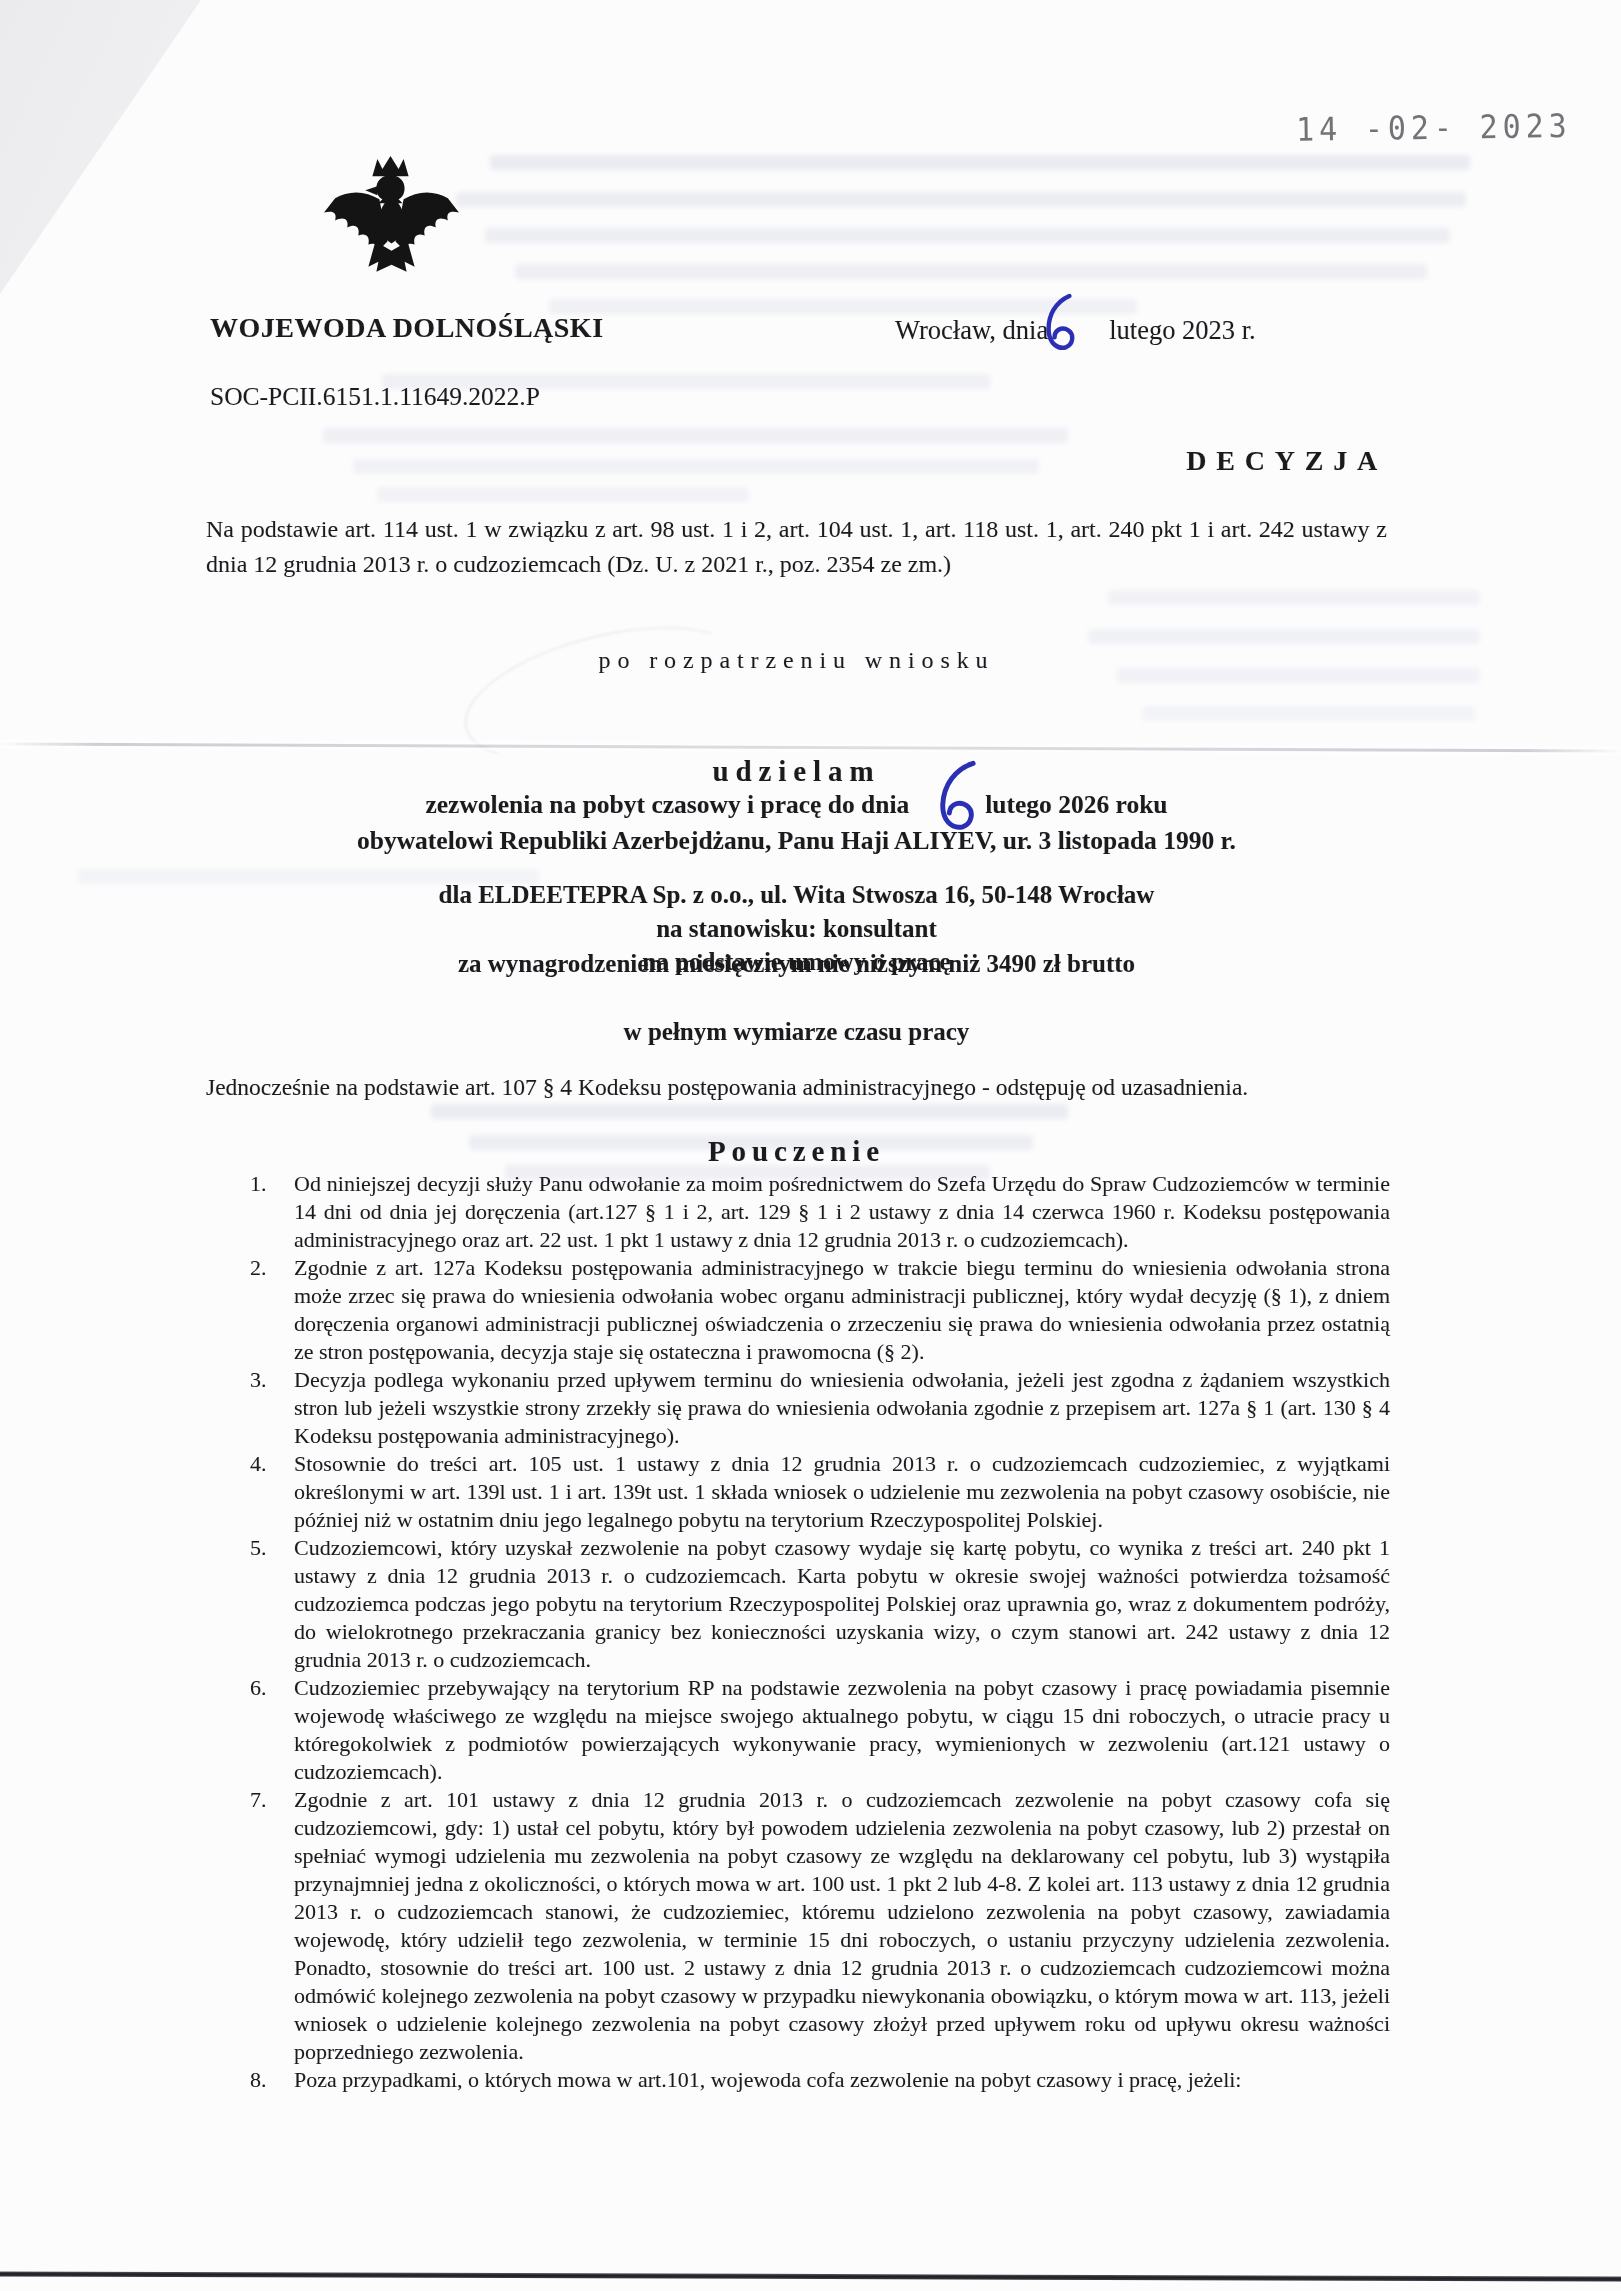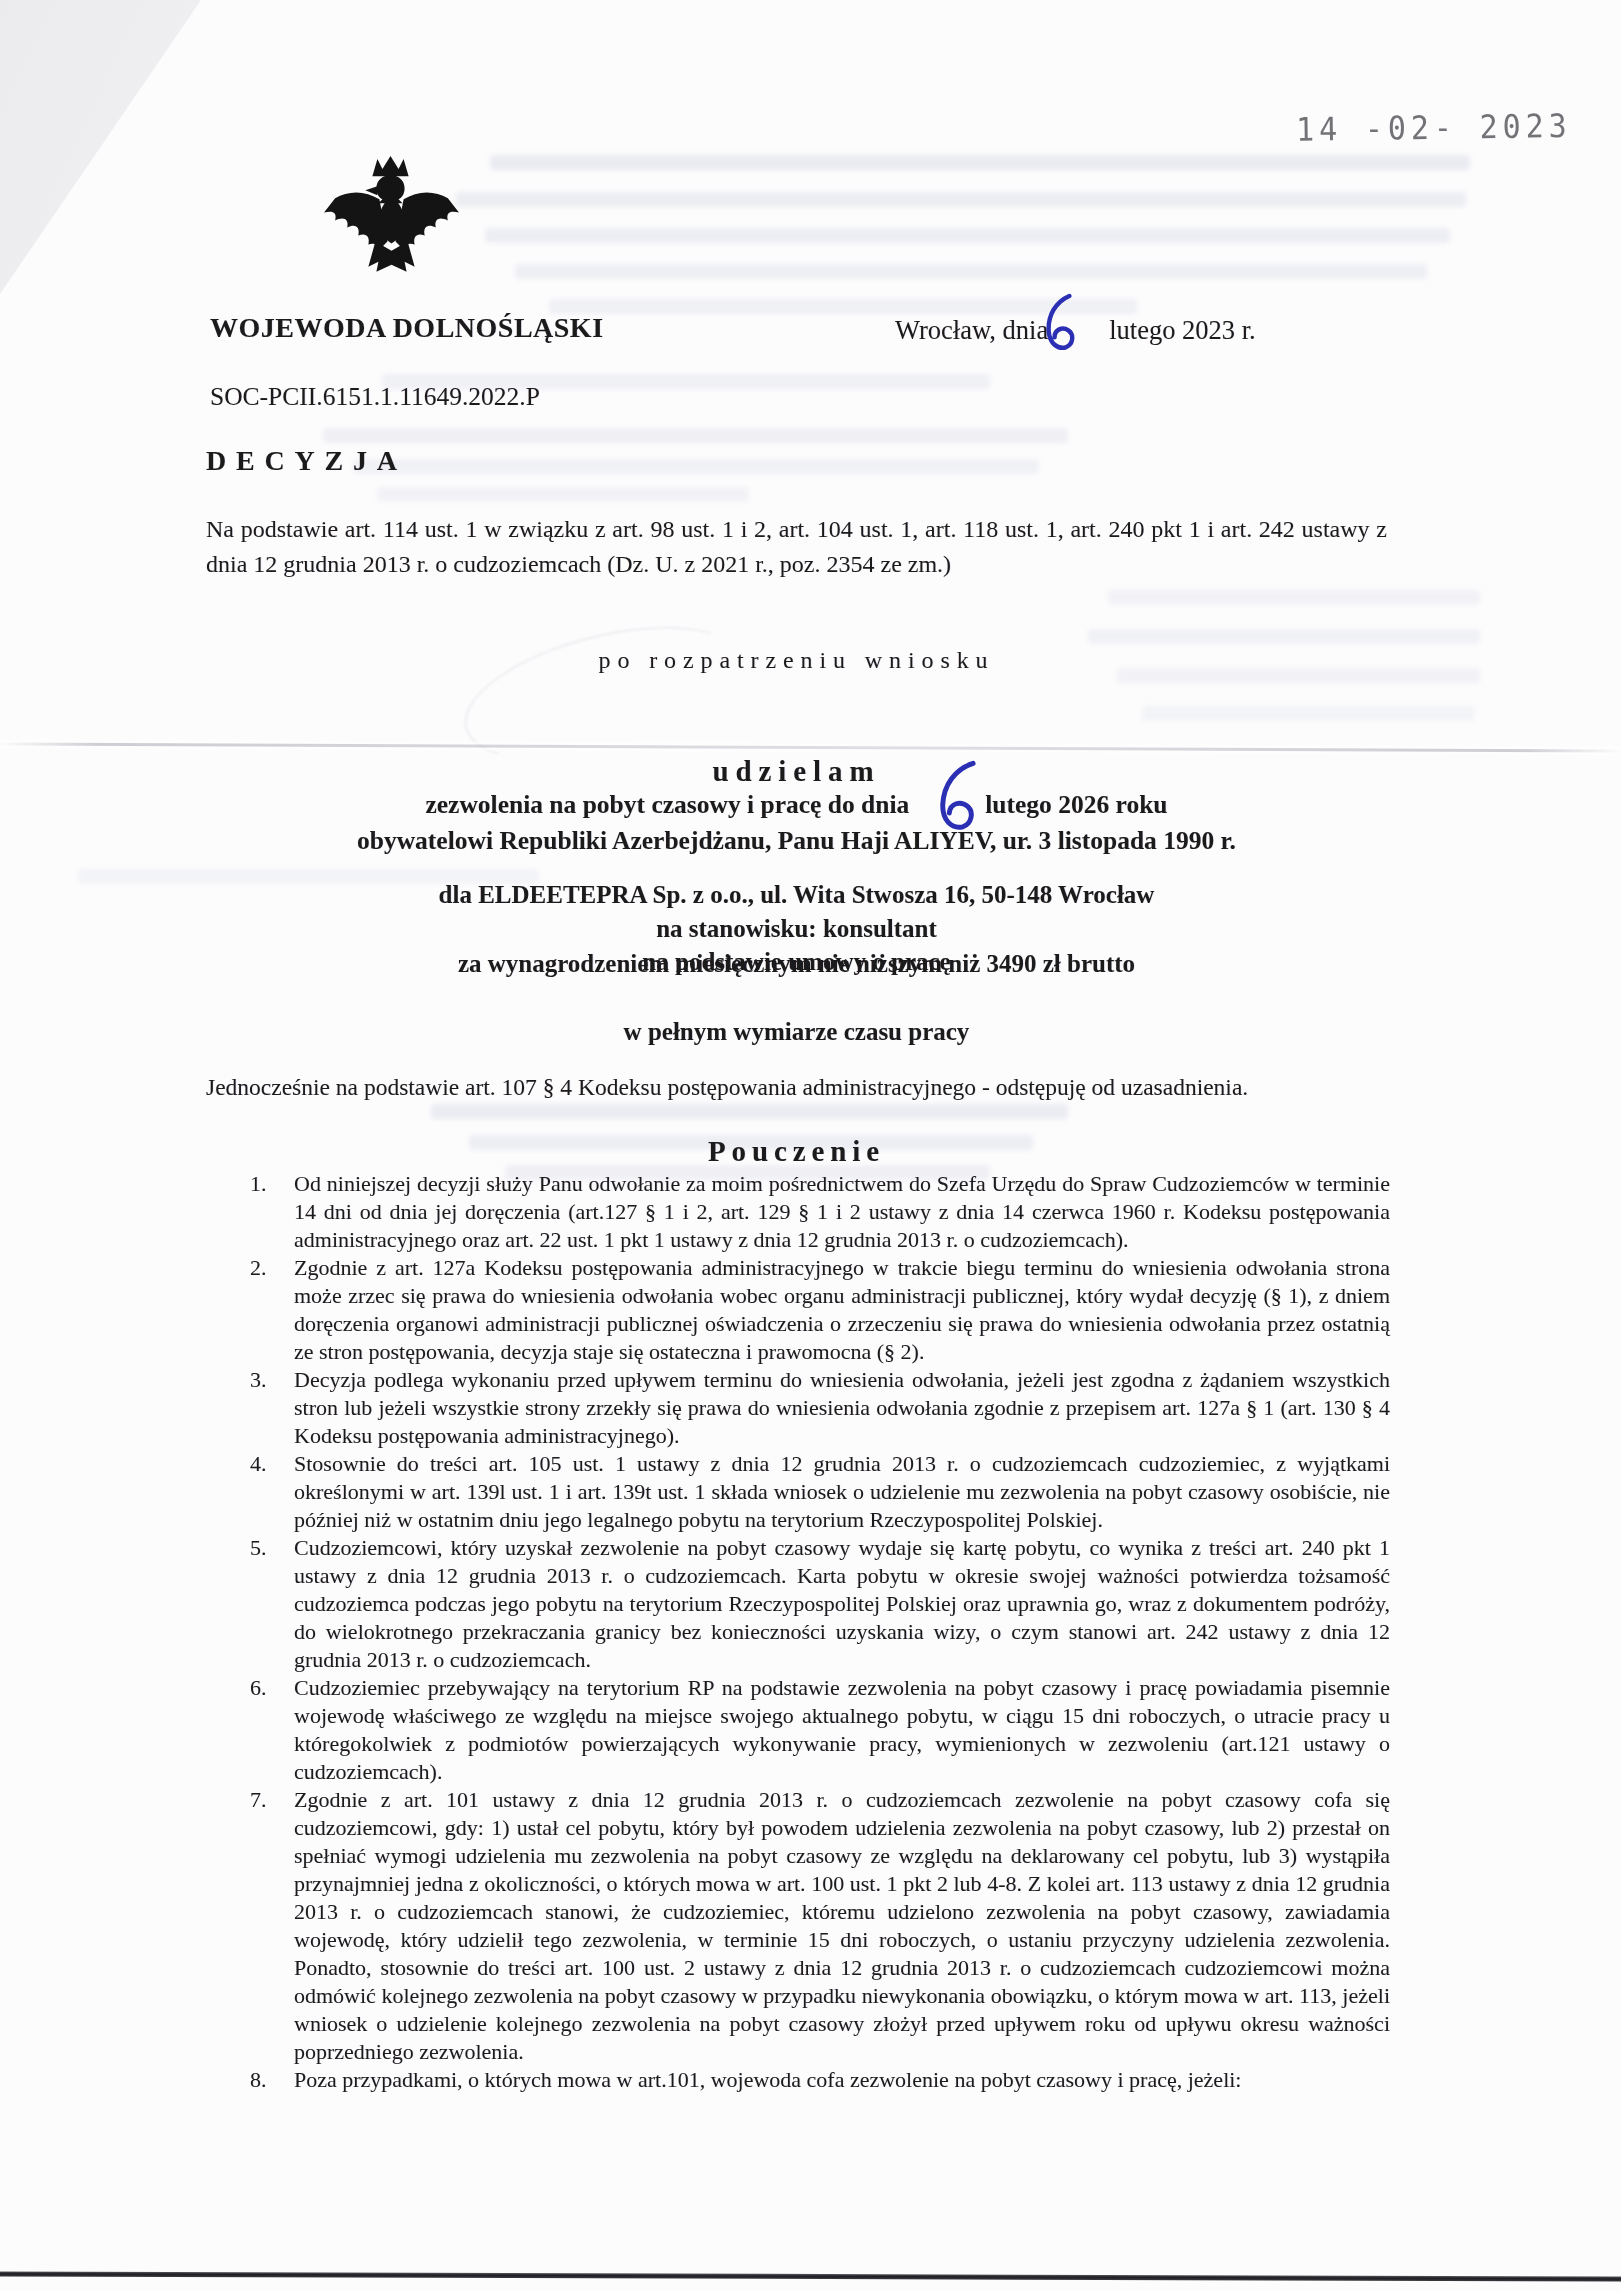--- a/index.html
+++ b/index.html
@@ -19,21 +19,21 @@
   }
   .stamp{
     font-family:"DejaVu Sans Mono",monospace;
     font-size:30px;letter-spacing:4.9px;color:rgba(95,95,100,.88);
     transform:rotate(-0.8deg) scaleY(1.08);white-space:nowrap;
   }
   .authority{font-size:28px;font-weight:bold;letter-spacing:0.5px;white-space:nowrap;}
   .place-date{font-size:26.5px;white-space:nowrap;}
   .case-number{font-size:25.5px;white-space:nowrap;}
   .title{
-    left:206px;width:1181px;text-align:left;
+    left:206px;width:1181px;text-align:right;
     font-size:28px;font-weight:bold;letter-spacing:9.8px;white-space:nowrap;
   }
   .para{left:206px;width:1181px;font-size:24px;line-height:35px;text-align:justify;}
   .centerline{left:206px;width:1181px;text-align:center;white-space:nowrap;}
   .consider{font-size:24px;letter-spacing:6.9px;}
   .consider2{font-size:24.5px;}
   .grant-head{font-size:29px;font-weight:bold;letter-spacing:6.9px;}
   .grant-line{font-size:25.5px;font-weight:bold;}
   .grant-row{display:flex;justify-content:center;align-items:baseline;}
   .hand-gap{display:inline-block;width:76px;}

